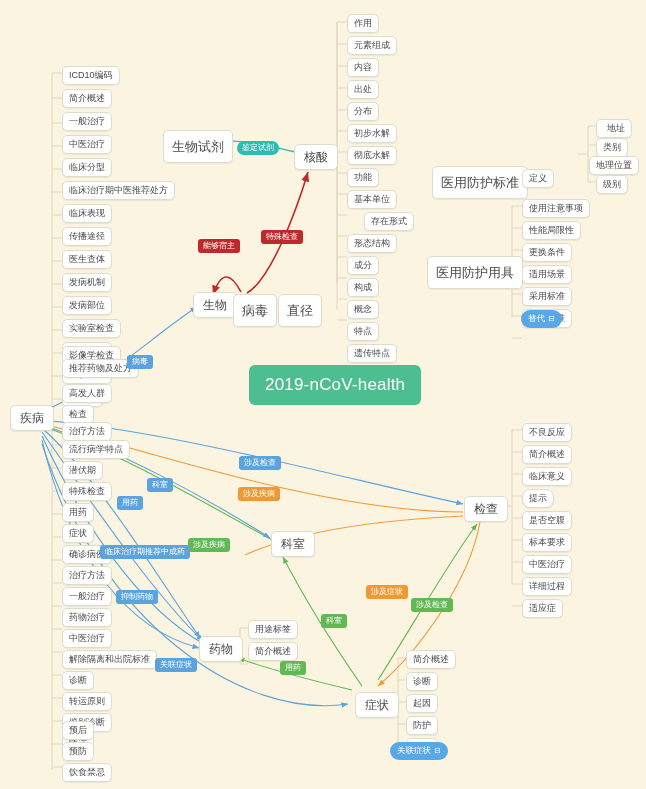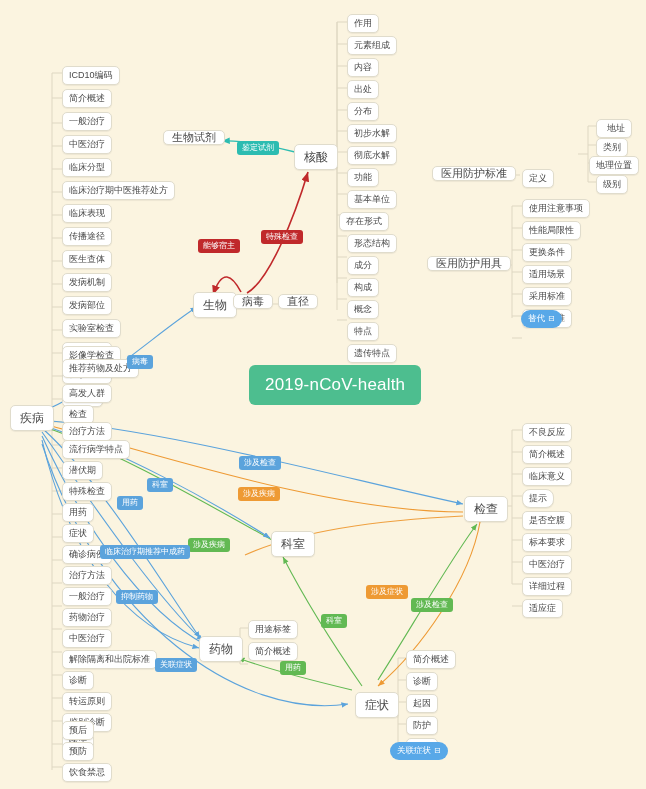--- a/index.html
+++ b/index.html
@@ -20,21 +20,21 @@
     border-radius:5px;
     color:#4a4a4a;
     font-size:9px;
     line-height:1;
     padding:4px 6px;
     white-space:nowrap;
     box-shadow:0 1px 1px rgba(0,0,0,.06);
     box-sizing:border-box;
   }
   .node.big{font-size:12px;padding:6px 9px;}
-  .node.mid{font-size:11px;padding:1px 8px;}
+  .node.mid{font-size:13px;padding:9px 8px;}
 
   
   .center-title{
     position:absolute;
     background:#4DBE8F;
     color:#ffffff;
     font-size:17px;
     padding:10px 16px;
     border-radius:6px;
     white-space:nowrap;
@@ -48,21 +48,21 @@
     line-height:1;
     color:#ffffff;
     padding:3px 5px;
     border-radius:3px;
     white-space:nowrap;
   }
   .rel.blue{background:#5BA3DC;}
   .rel.orange{background:#EE9A34;}
   .rel.green{background:#62B953;}
   .rel.red{background:#C0292B;}
-  .rel.teal{background:#2CBCB1;}
+  .rel.teal{background:#2CBCB1;border-radius:7px;}
 
   
   .badge{
     position:absolute;
     background:#58A8E8;
     color:#fff;
     font-size:8.5px;
     padding:3px 7px;
     border-radius:9px;
     white-space:nowrap;
@@ -305,21 +305,21 @@
 
   <div class="node" style="left:347px;top:14px;">作用</div>
   <div class="node" style="left:347px;top:36px;">元素组成</div>
   <div class="node" style="left:347px;top:58px;">内容</div>
   <div class="node" style="left:347px;top:80px;">出处</div>
   <div class="node" style="left:347px;top:102px;">分布</div>
   <div class="node" style="left:347px;top:124px;">初步水解</div>
   <div class="node" style="left:347px;top:146px;">彻底水解</div>
   <div class="node" style="left:347px;top:168px;">功能</div>
   <div class="node" style="left:347px;top:190px;">基本单位</div>
-  <div class="node" style="left:339px;top:212px;text-align:right;">存在形式</div>
+  <div class="node" style="left:364px;top:212px;text-align:right;">存在形式</div>
   <div class="node" style="left:347px;top:234px;">形态结构</div>
   <div class="node" style="left:347px;top:256px;">成分</div>
   <div class="node" style="left:347px;top:278px;">构成</div>
   <div class="node" style="left:347px;top:300px;">概念</div>
   <div class="node" style="left:347px;top:322px;">特点</div>
   <div class="node" style="left:347px;top:344px;">遗传特点</div>
 
   <div class="node" style="left:596px;top:119px;padding-left:10px;">地址</div>
   <div class="node" style="left:596px;top:138px;">类别</div>
   <div class="node" style="left:589px;top:156px;">地理位置</div>

